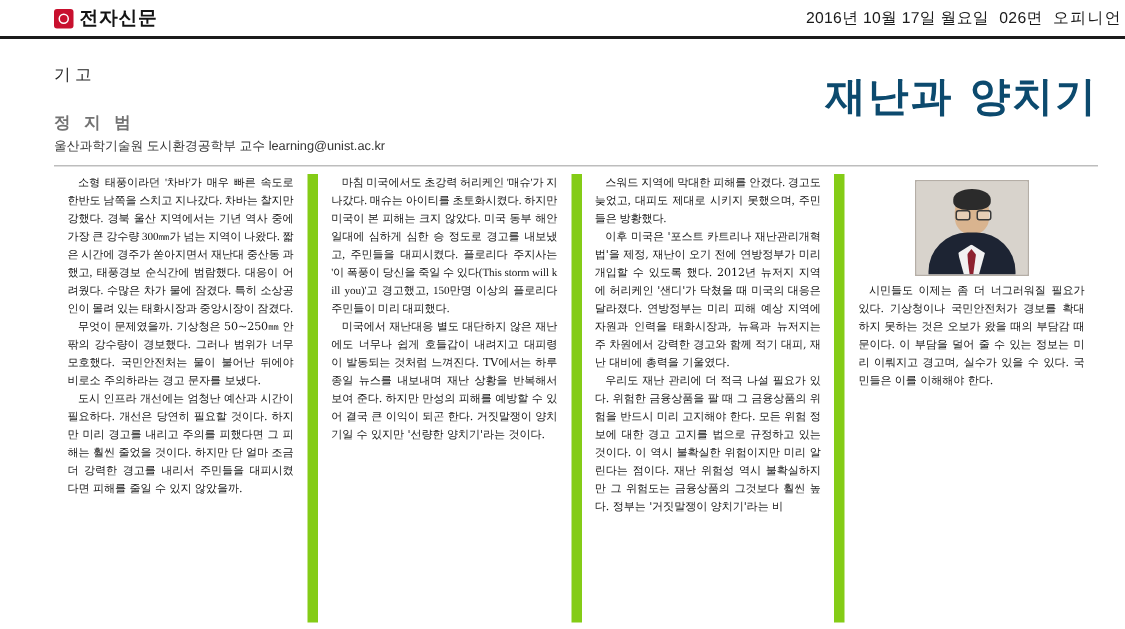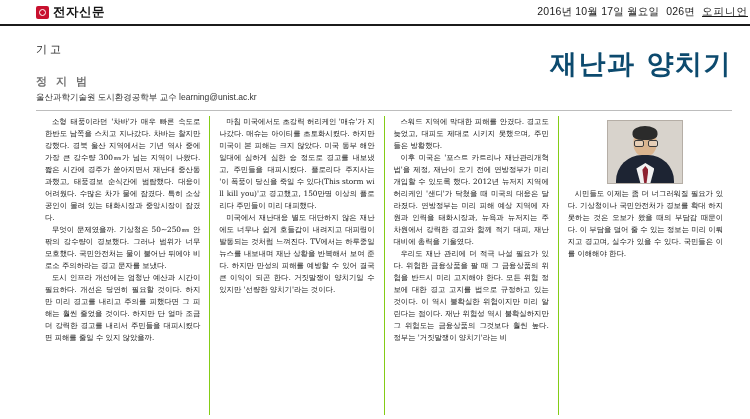--- a/index.html
+++ b/index.html
@@ -68,21 +68,21 @@
     font-size: 10.5px;
     color: #1a1a1a;
     letter-spacing: 0.2px;
     display: flex;
     align-items: baseline;
     gap: 7px;
     text-align: center;
   }
   .masthead-date { }
   .masthead-page { }
-  .masthead-section { letter-spacing: 1px; text-decoration: underline; }
+  .masthead-section { letter-spacing: 1px; }
 
   
   .headarea {
     position: relative;
     height: 84px;
     padding: 8px 12px 0 36px;
     box-sizing: border-box;
   }
   .kicker {
     font-size: 11px;
@@ -142,34 +142,34 @@
     display: flex;
     gap: 0;
   }
   .col {
     position: relative;
     box-sizing: border-box;
     padding: 0 9px;
     flex: 1 1 0;
   }
   .col + .col {
-    border-left: 1px solid #84cc16;
+    border-left: 7px solid #84cc16;
   }
   .col p {
     margin: 0 0 0 0;
     font-size: 7.4px;
     line-height: 1.62;
     color: #141414;
     text-align: justify;
     text-indent: 7px;
     font-family: "DejaVu Serif", "Liberation Serif", serif;
     letter-spacing: -0.05px;
     word-break: break-all;
   }
-  .col p.first { text-indent: 7px; }
+  .col p.first { text-indent: 7px; font-family: Liberation Serif, serif; }
 
   
   .portrait-wrap {
     float: none;
     margin: 4px 0 4px 0;
     width: 100%;
     display: flex;
     justify-content: center;
   }
   .portrait {

